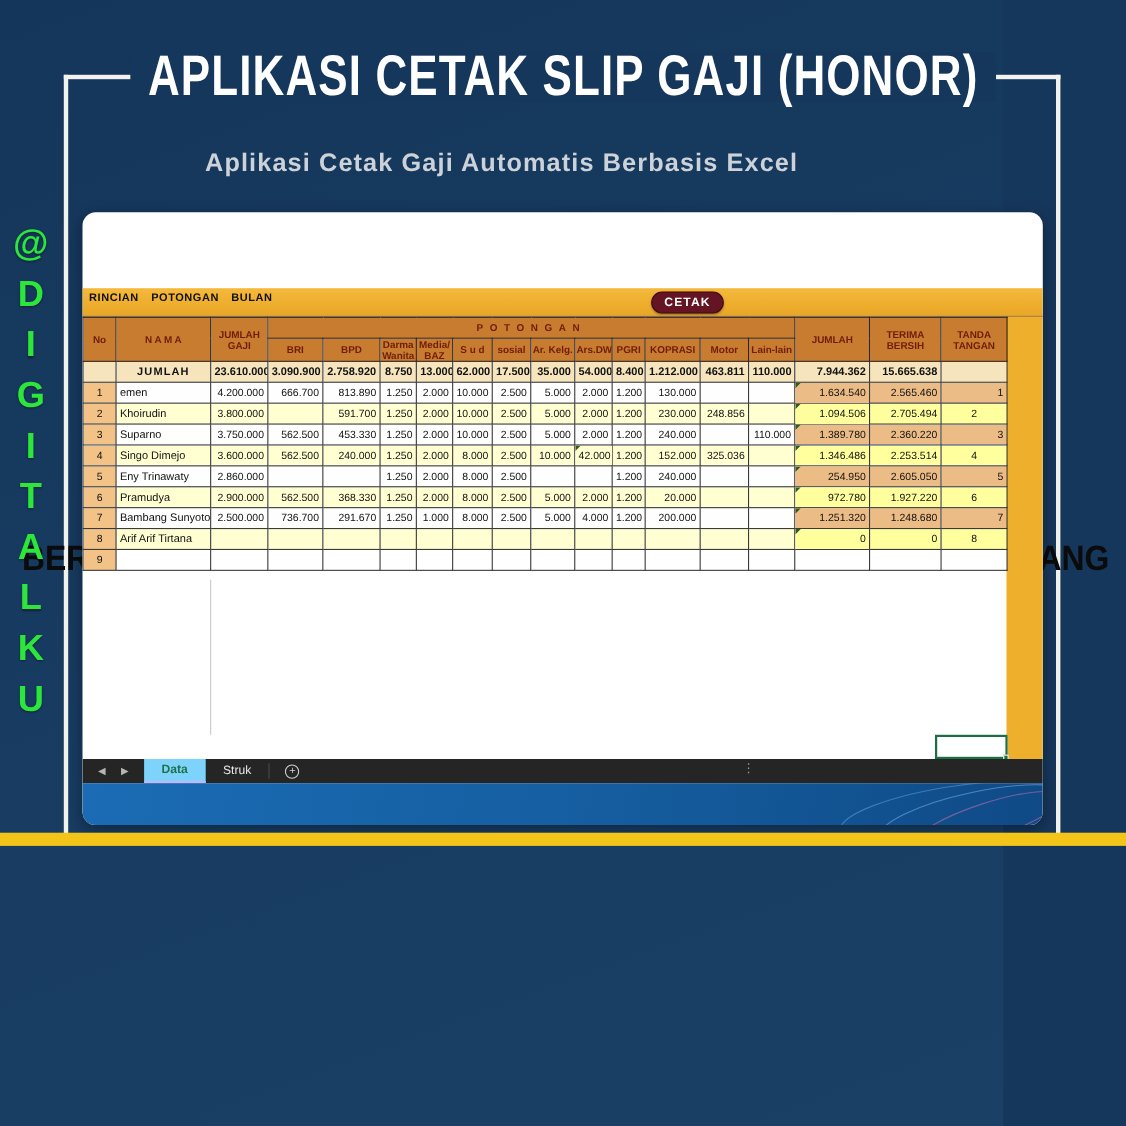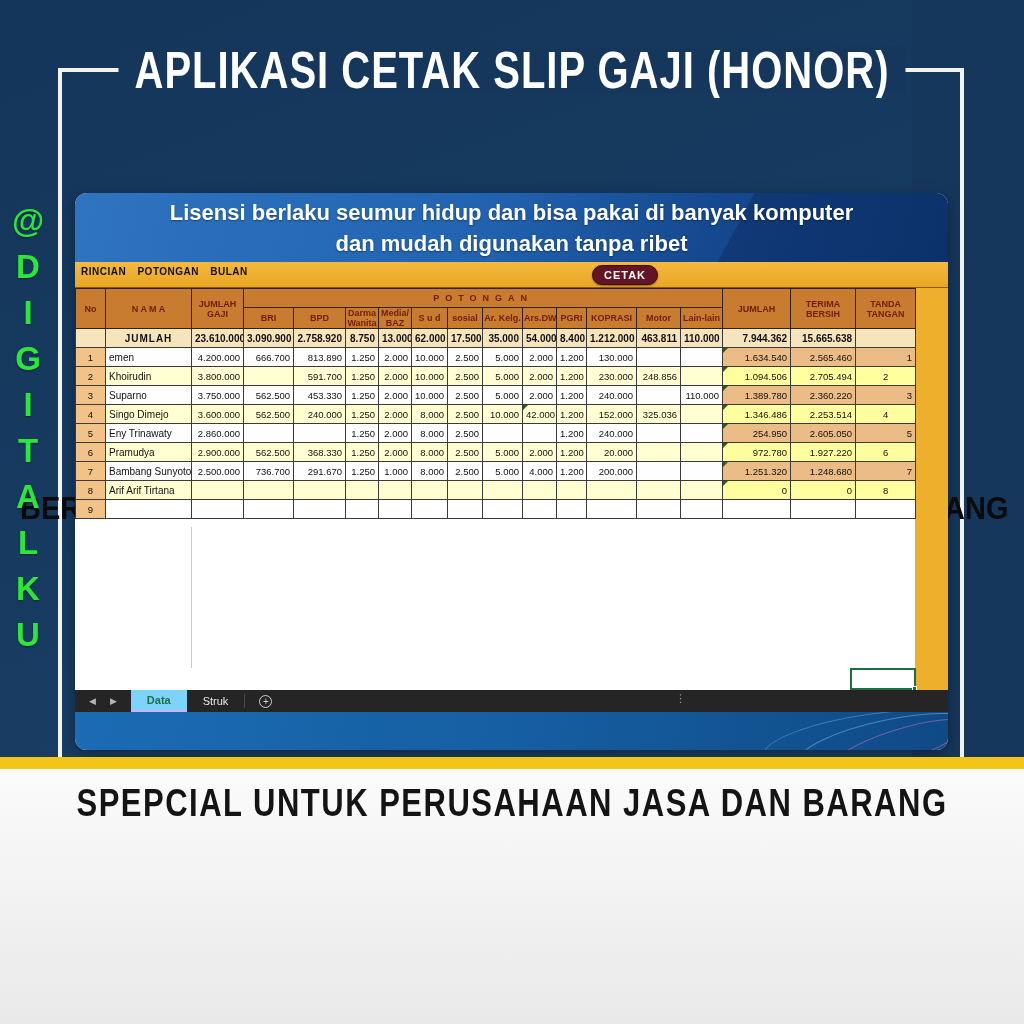--- a/index.html
+++ b/index.html
@@ -120,20 +120,21 @@
 </head>
 <body>
 
 <div id="stage">
 
   <div class="frame"></div>
 
   <div class="headline">
     <span>APLIKASI CETAK SLIP GAJI (HONOR)</span>
   </div>
+  <div class="subtitle">Aplikasi Cetak Gaji Automatis Berbasis Excel</div>
 
   <div class="side-text left" id="side-left">
       <div>@</div>
       <div>D</div>
       <div>I</div>
       <div>G</div>
       <div>I</div>
       <div>T</div>
       <div>A</div>
       <div>L</div>
@@ -151,26 +152,20 @@
       <div>L</div>
       <div>K</div>
       <div>U</div>
     </div>
 
   <div class="wm left">BER</div>
   <div class="wm right">ANG</div>
 
   <div class="card">
 
-    <div class="banner">
-      <div class="banner-text">
-        <div>Lisensi berlaku seumur hidup dan bisa pakai di banyak komputer</div>
-        <div>dan mudah digunakan tanpa ribet</div>
-      </div>
-    </div>
 
     <div class="control-row">
       <div class="control-label">RINCIAN POTONGAN BULAN</div>
       <div class="cetak-btn">CETAK</div>
     </div>
 
     <div class="gold-strip"></div>
 
     <table class="sheet" id="sheet-table">
         <colgroup>
@@ -448,19 +443,14 @@
           <ellipse cx="200" cy="30" rx="90" ry="22" stroke="#7fb3e8" transform="rotate(-12 200 30)"></ellipse>
           <ellipse cx="210" cy="34" rx="70" ry="16" stroke="#c86fb4" transform="rotate(-18 210 34)"></ellipse>
           <ellipse cx="185" cy="28" rx="110" ry="26" stroke="#5f9fd8" transform="rotate(-8 185 28)"></ellipse>
         </g>
       </svg>
     </div>
 
   </div>
 
   <div class="gold-bar"></div>
-  <div class="bottom-area">
-    <div class="bottom-text">
-      <span>SPEPCIAL UNTUK PERUSAHAAN JASA DAN BARANG</span>
-    </div>
-  </div>
 
 </div>
 
 </body></html>

